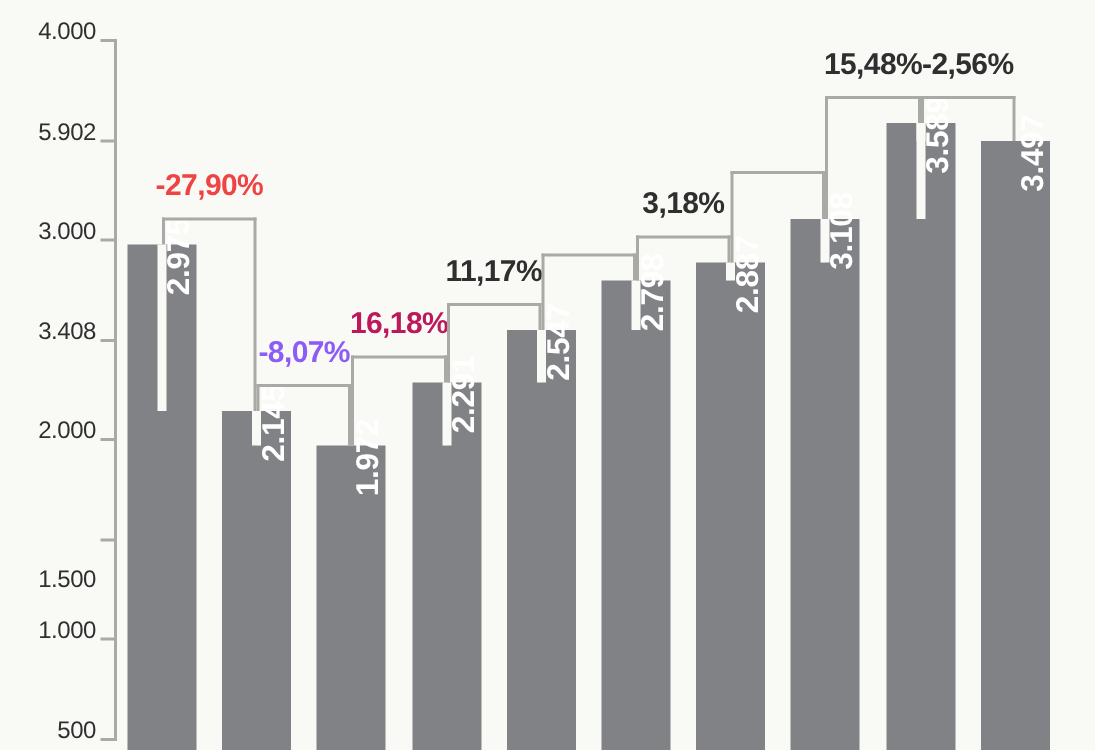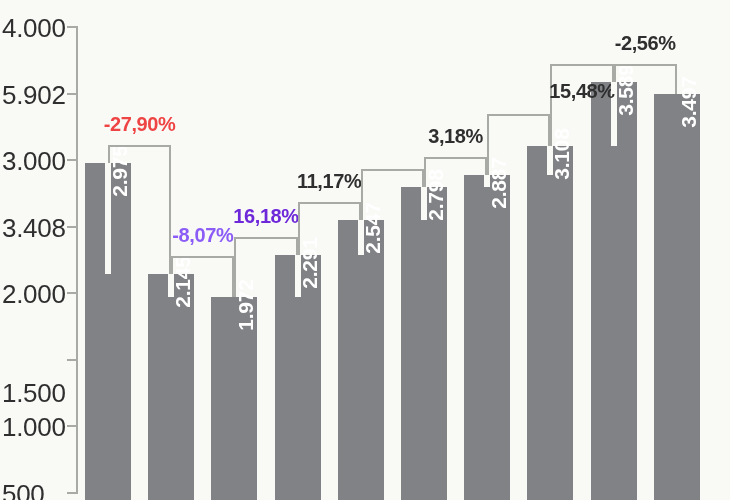--- a/index.html
+++ b/index.html
@@ -29,21 +29,22 @@
     position: absolute;
     left: 67px;
     width: 11px;
     height: 2px;
     background: #a8aaa5;
   }
   .y-tick-label {
     position: absolute;
     right: 0;
     width: 62px;
-    font-size: 26px;
+    text-align: right;
+    font-size: 16px;
     font-weight: 400;
     color: #2f2f2f;
     letter-spacing: -0.3px;
     white-space: nowrap;
   }
   #y-axis-labels {
     position: absolute;
     left: 0;
     top: 0;
     width: 64px;
@@ -174,34 +175,34 @@
         </div>
       </div>
       <div class="bracket" style="left: 108px; top: 145.471px; width: 63.2px; height: 128.509px; border-color: rgb(168, 170, 165);"></div>
       <div style="position: absolute; left: 105px; top: 163.471px; width: 6px; height: 110.509px; background: rgb(249, 250, 246);"></div>
       <div class="pct-label" style="left: 79.6px; width: 120px; top: 113.471px; color: #ef4444;">-27,90%</div>
       <div class="bracket" style="left: 171.2px; top: 255.98px; width: 63.2px; height: 41.0337px; border-color: rgb(168, 170, 165);"></div>
       <div style="position: absolute; left: 168.2px; top: 273.98px; width: 6px; height: 23.0337px; background: rgb(249, 250, 246);"></div>
       <div class="pct-label" style="left: 142.8px; width: 120px; top: 223.98px; color: #8b5cf6;">-8,07%</div>
       <div class="bracket" style="left: 234.4px; top: 236.541px; width: 63.2px; height: 60.4726px; border-color: rgb(168, 170, 165);"></div>
       <div style="position: absolute; left: 294.6px; top: 254.541px; width: 6px; height: 42.4726px; background: rgb(249, 250, 246);"></div>
-      <div class="pct-label" style="left: 206px; width: 120px; top: 204.541px; color: #6d28d9;">16,18%</div>
+      <div class="pct-label" style="left: 206px; width: 120px; top: 204.541px; color: #be185d;">16,18%</div>
       <div class="bracket" style="left: 297.6px; top: 202.457px; width: 63.2px; height: 52.0846px; border-color: rgb(168, 170, 165);"></div>
       <div style="position: absolute; left: 357.8px; top: 220.457px; width: 6px; height: 34.0846px; background: rgb(249, 250, 246);"></div>
       <div class="pct-label" style="left: 269.2px; width: 120px; top: 170.457px; color: rgb(47, 47, 47);">11,17%</div>
       <div class="bracket" style="left: 360.8px; top: 169.038px; width: 63.2px; height: 51.4189px; border-color: rgb(168, 170, 165);"></div>
       <div style="position: absolute; left: 421px; top: 187.038px; width: 6px; height: 33.4189px; background: rgb(249, 250, 246);"></div>
       <div class="bracket" style="left: 424px; top: 157.188px; width: 63.2px; height: 29.8497px; border-color: rgb(168, 170, 165);"></div>
       <div style="position: absolute; left: 484.2px; top: 175.188px; width: 6px; height: 11.8497px; background: rgb(249, 250, 246);"></div>
       <div class="pct-label" style="left: 395.6px; width: 120px; top: 125.188px; color: rgb(47, 47, 47);">3,18%</div>
       <div class="bracket" style="left: 487.2px; top: 113.763px; width: 63.2px; height: 61.4246px; border-color: rgb(168, 170, 165);"></div>
       <div style="position: absolute; left: 547.4px; top: 145.763px; width: 6px; height: 29.4246px; background: rgb(249, 250, 246);"></div>
       <div class="bracket" style="left: 550.4px; top: 63.7217px; width: 63.2px; height: 82.0417px; border-color: rgb(168, 170, 165);"></div>
       <div style="position: absolute; left: 610.6px; top: 81.7217px; width: 6px; height: 64.0417px; background: rgb(249, 250, 246);"></div>
-      <div class="pct-label" style="left: 522px; width: 120px; top: 31.7217px; color: rgb(47, 47, 47); margin-top: 48px;">15,48%</div>
+      <div class="pct-label" style="left: 522px; width: 120px; top: 31.7217px; color: rgb(47, 47, 47);">15,48%</div>
       <div class="bracket" style="left: 613.6px; top: 63.7217px; width: 63.2px; height: 30.2491px; border-color: rgb(168, 170, 165);"></div>
       <div style="position: absolute; left: 610.6px; top: 81.7217px; width: 6px; height: 12.2491px; background: rgb(249, 250, 246);"></div>
       <div class="pct-label" style="left: 585.2px; width: 120px; top: 31.7217px; color: rgb(47, 47, 47);">-2,56%</div>
     </div>
 
 <div class="y-tick-mark" style="top: 26px;"></div>
     <div class="y-tick-mark" style="top: 92.5714px;"></div>
     <div class="y-tick-mark" style="top: 159.143px;"></div>
     <div class="y-tick-mark" style="top: 225.714px;"></div>
     <div class="y-tick-mark" style="top: 292.286px;"></div>

